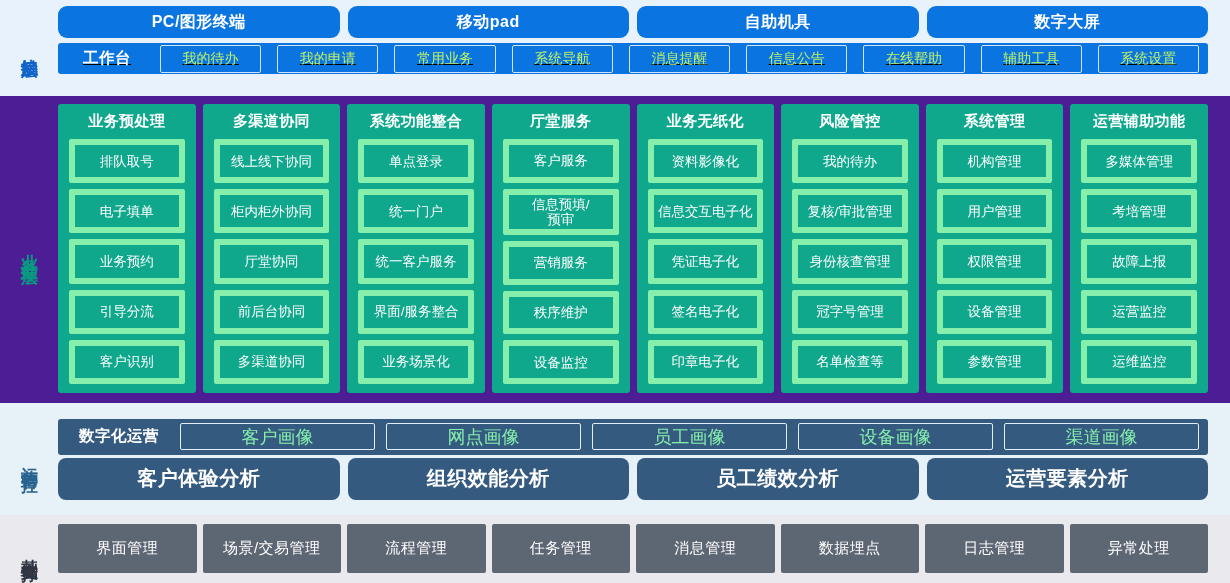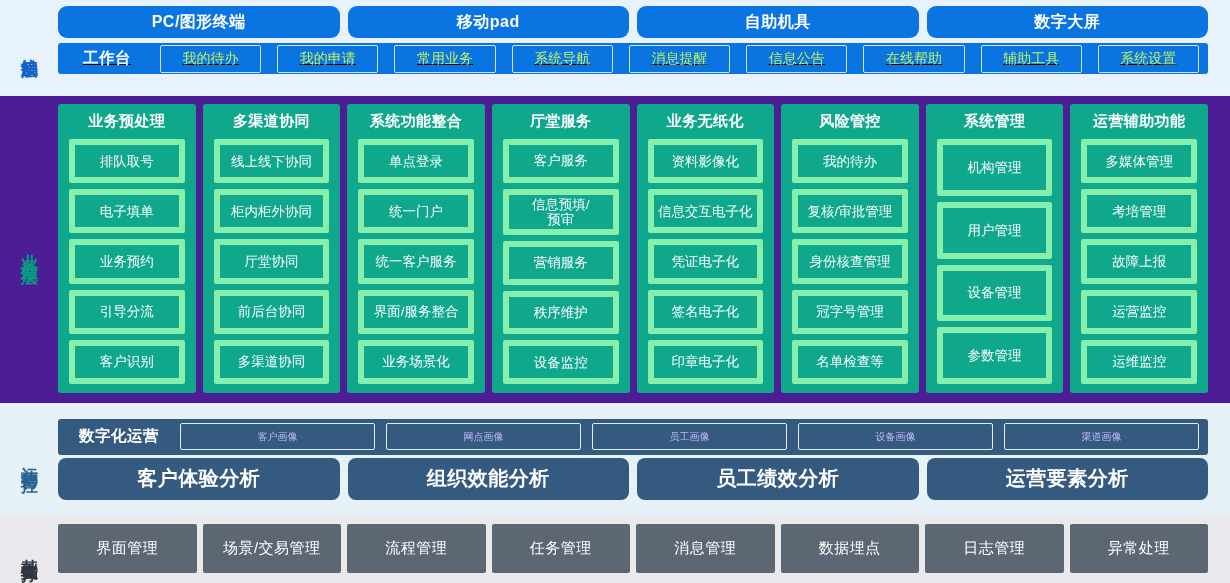--- a/index.html
+++ b/index.html
@@ -77,21 +77,21 @@
     display:flex;align-items:center;height:36px;background:#355a80;
     border-radius:3px;padding:0 9px;gap:11px;
   }
   .ops-portrait-title{
     color:#fff;font-weight:bold;font-size:15.5px;
     padding:0 10px 0 12px;white-space:nowrap;letter-spacing:.5px;
   }
   .ops-portrait{
     flex:1 1 0;height:25px;border:1px solid #e3edf6;border-radius:2px;
     display:flex;align-items:center;justify-content:center;
-    color:#c4b5fd;font-size:10px;white-space:nowrap;
+    color:#86efac;font-size:18px;white-space:nowrap;
   }
   .ops-analysis-row{display:flex;gap:8px;height:42px;}
   .ops-analysis{
     flex:1 1 0;background:#355a80;border-radius:8px;
     display:flex;align-items:center;justify-content:center;
     color:#fff;font-weight:bold;font-size:20px;letter-spacing:.5px;
   }
 
   
   .layer-base{background:#eaeaee;height:68px;}
@@ -190,20 +190,21 @@
           <div class="biz-item">复核/审批管理</div>
           <div class="biz-item">身份核查管理</div>
           <div class="biz-item">冠字号管理</div>
           <div class="biz-item">名单检查等</div>
         </div>
 
         <div class="biz-col">
           <div class="biz-col-title">系统管理</div>
           <div class="biz-item">机构管理</div>
           <div class="biz-item">用户管理</div>
+          <div class="biz-item">权限管理</div>
           <div class="biz-item">设备管理</div>
           <div class="biz-item">参数管理</div>
         </div>
 
         <div class="biz-col">
           <div class="biz-col-title">运营辅助功能</div>
           <div class="biz-item">多媒体管理</div>
           <div class="biz-item">考培管理</div>
           <div class="biz-item">故障上报</div>
           <div class="biz-item">运营监控</div>

